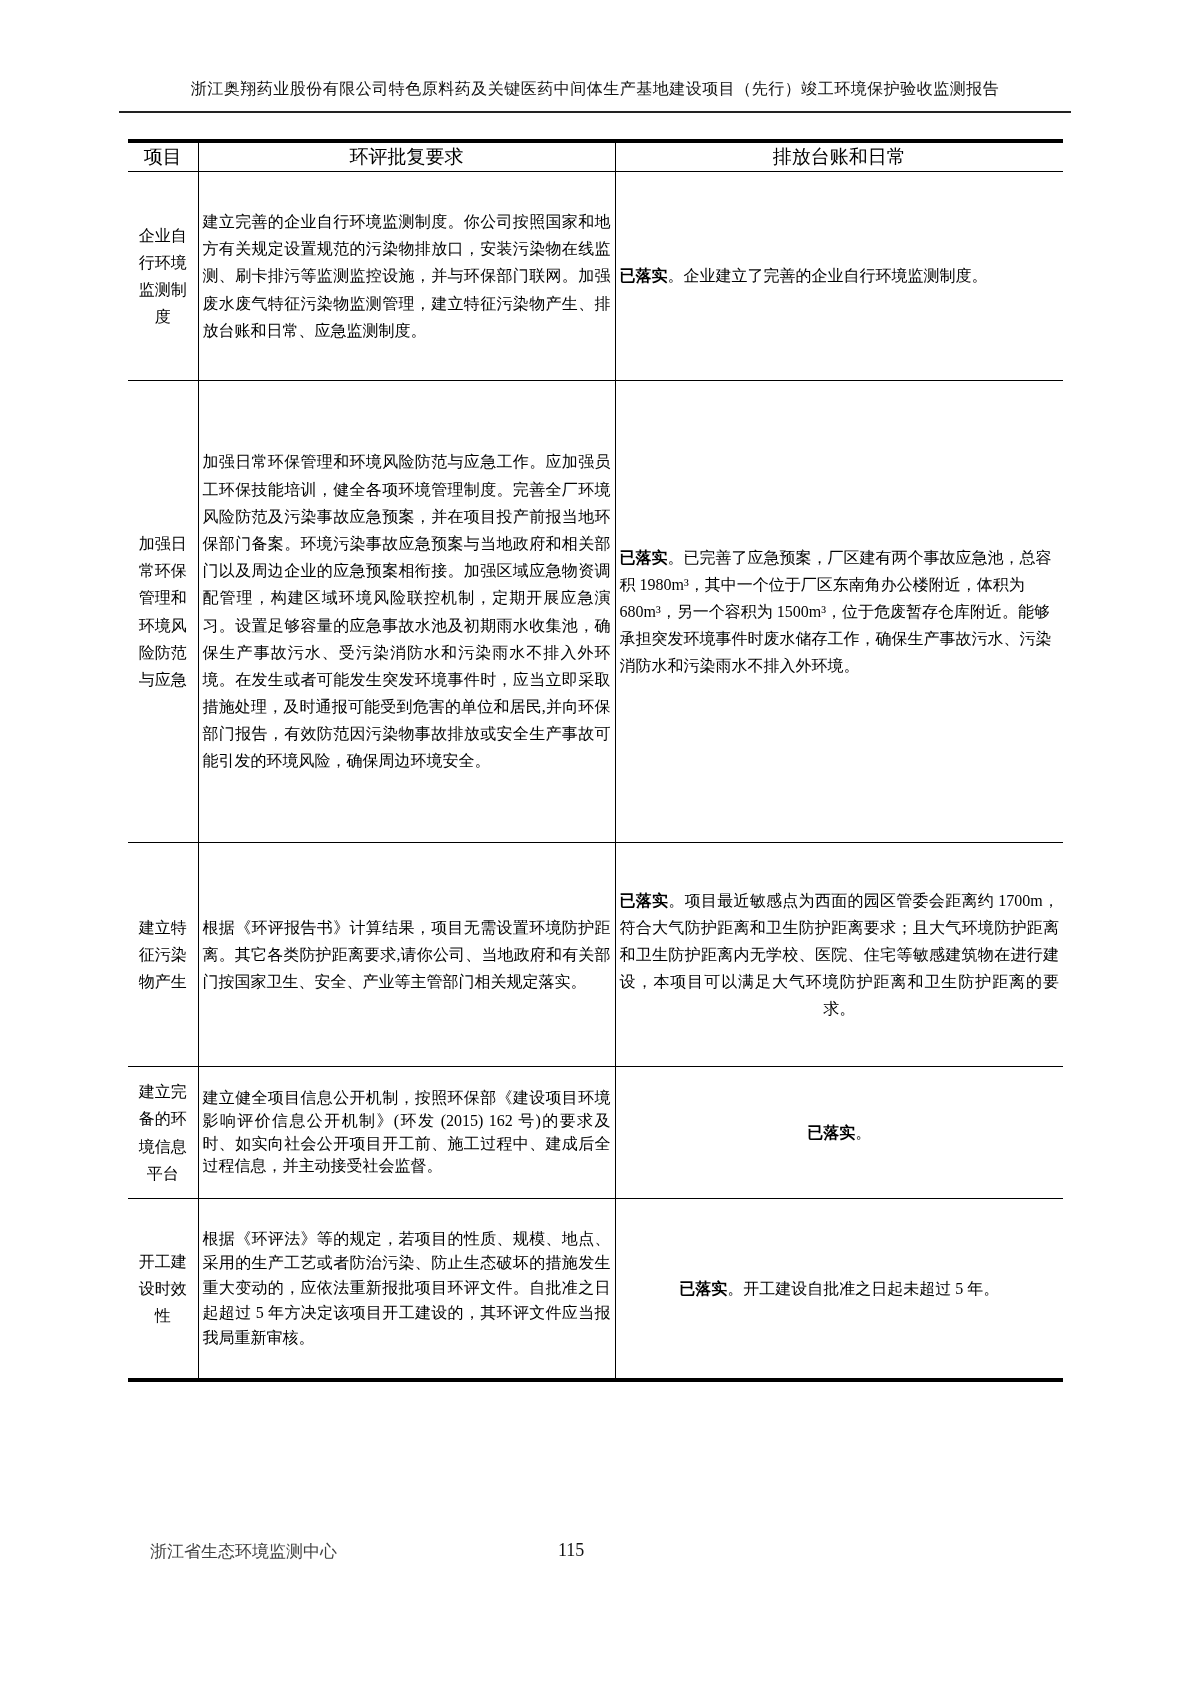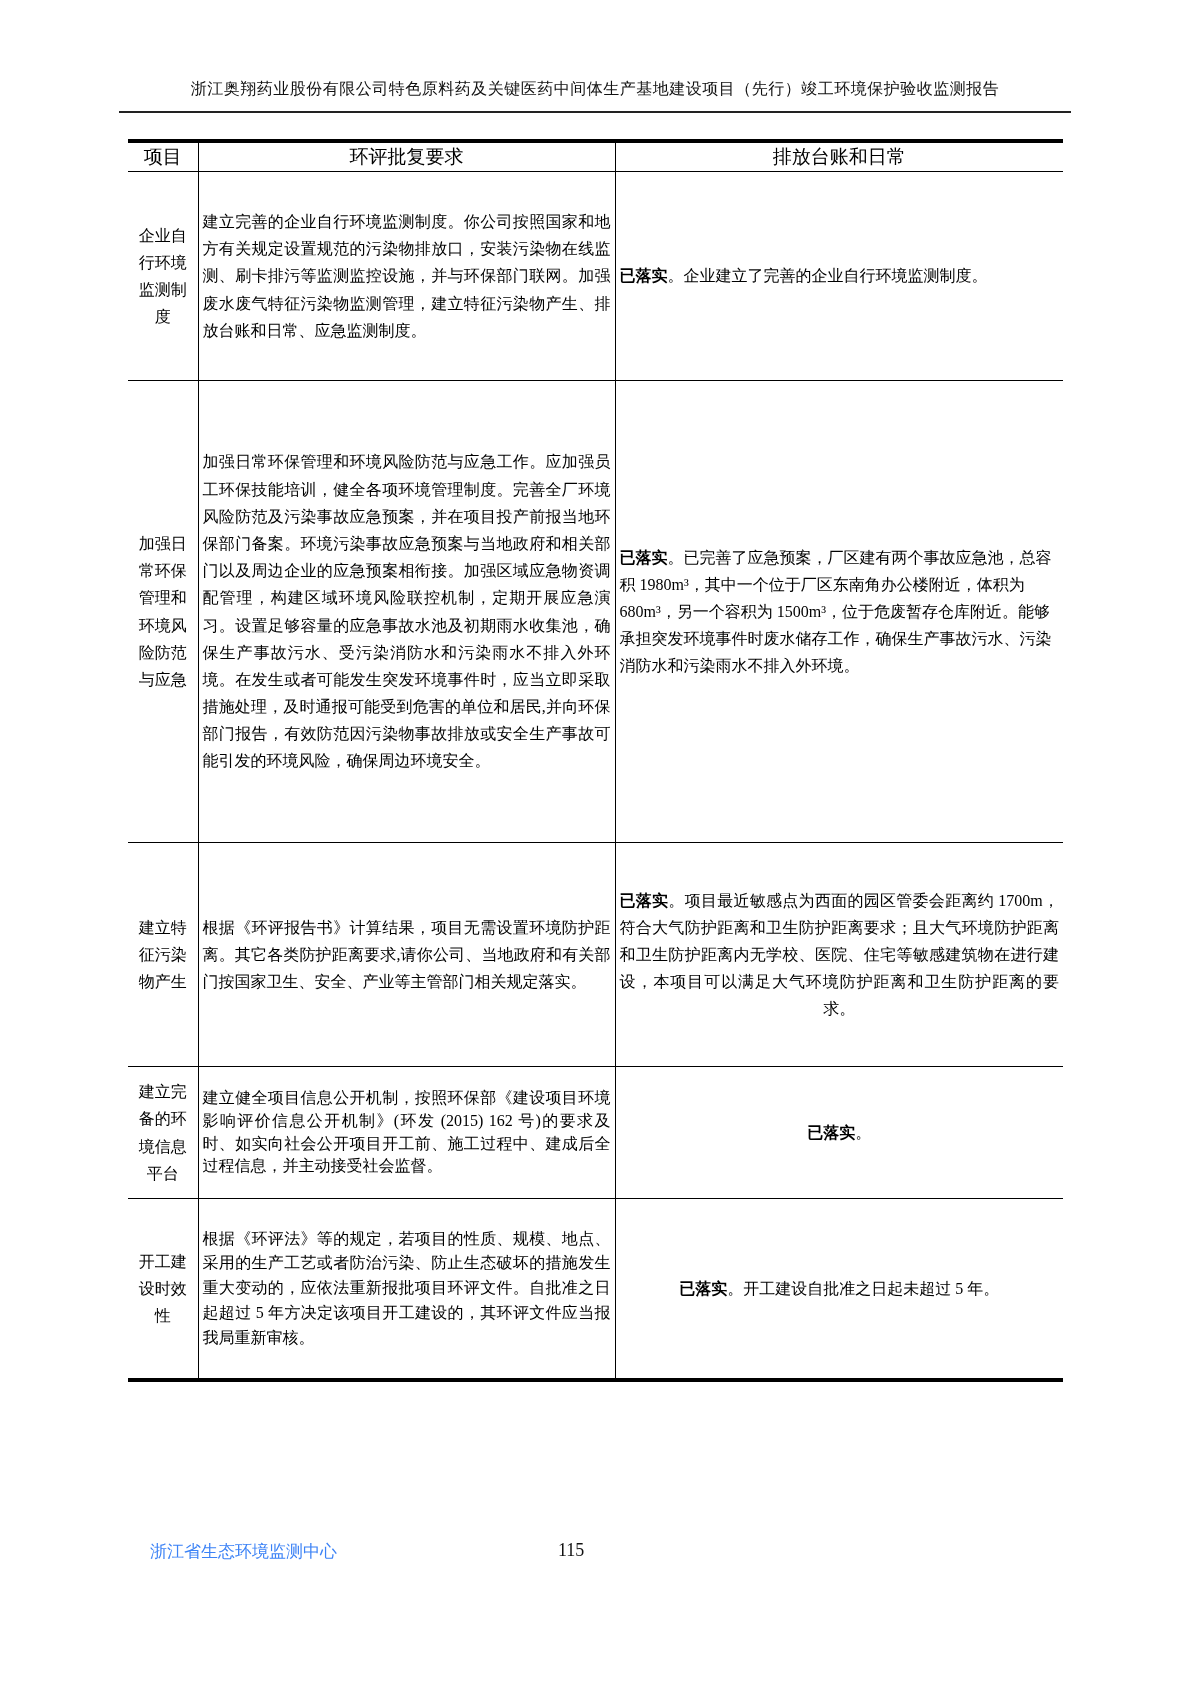--- a/index.html
+++ b/index.html
@@ -60,21 +60,21 @@
   tr.r0 td{height:204px;}
   tr.r1 td{height:132px;}
   tr.r2 td{height:457px;}
   tr.r3 td{height:219px;}
   tr.r4 td{height:127px;}
   tr.r5 td{height:175px;}
   tr.r4 td.req{line-height:1.42;}
   tr.r5 td.req{line-height:1.55;}
   .footer-org{
     position:absolute;left:150px;top:1540px;
-    font-size:17px;color:#3b82f6;
+    font-size:17px;color:#404040;
   }
   .footer-page{
     position:absolute;left:558px;top:1540px;
     font-size:18px;color:#111;
   }
 </style>
 </head>
 <body>
 
 <div class="page">

